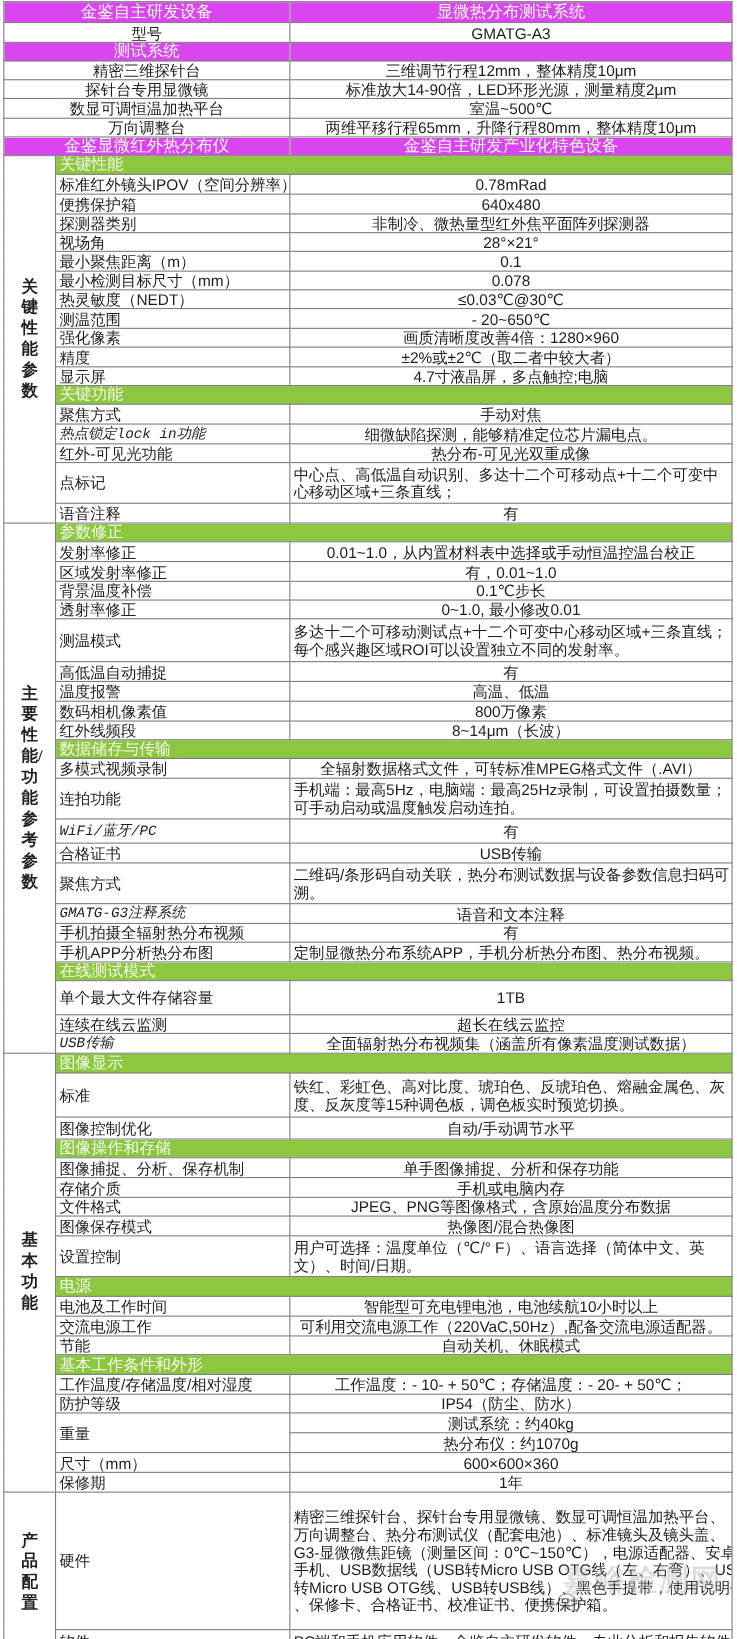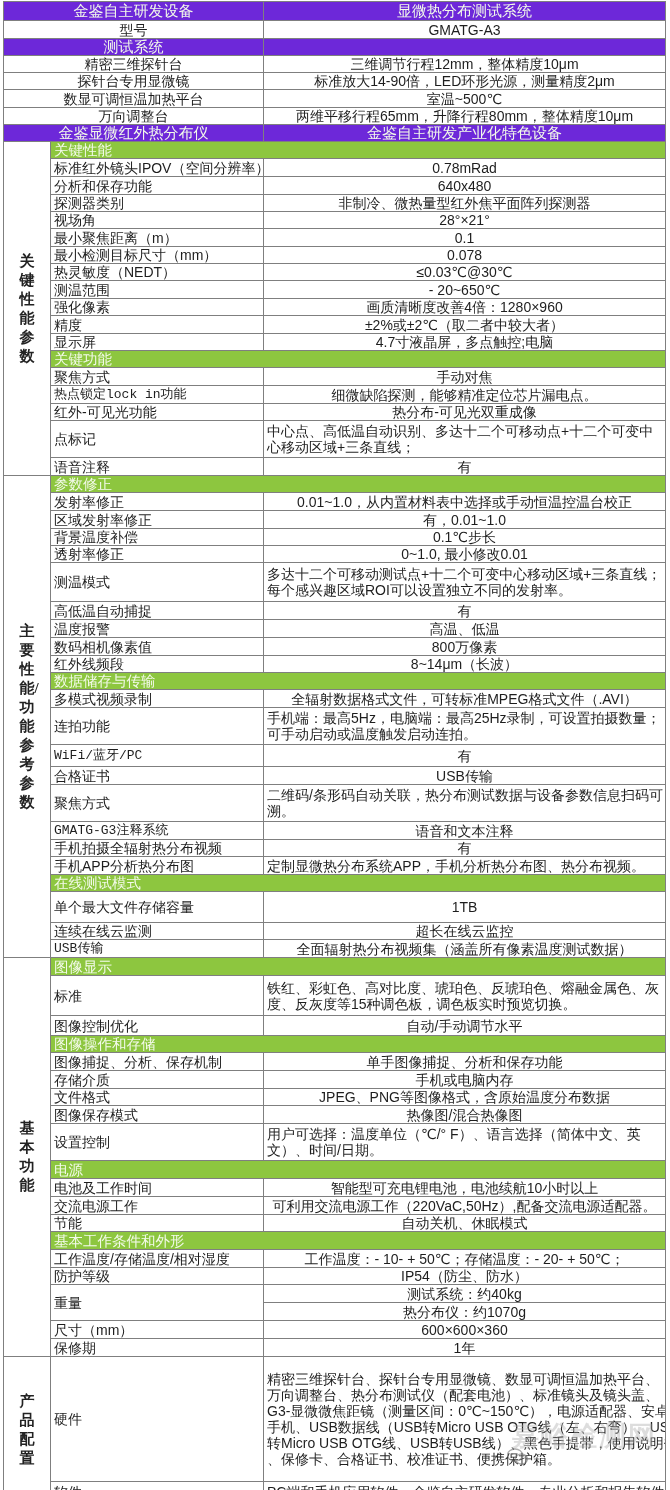--- a/index.html
+++ b/index.html
@@ -2,32 +2,32 @@
 <html><head>
 <meta charset="utf-8">
 <style>
   html, body { margin: 0; padding: 0; background: #ffffff; }
   body { width: 670px; height: 1490px; position: relative; overflow: hidden;
          font-family: "Liberation Sans", "DejaVu Sans", sans-serif; color: #1e1e1e; }
   table.spec { position: absolute; left: 3px; top: 1px; width: 662px;
                border-collapse: collapse; table-layout: fixed; font-size: 14px; }
   table.spec td { border: 1px solid #7f7f7f; padding: 0 3px; line-height: 16px;
                   white-space: nowrap; overflow: hidden; vertical-align: middle; }
-  .hd td { background: #6d28d9; color: #f3faea; font-size: 15px; text-align: center; }
+  .hd td { background: #d946ef; color: #f3faea; font-size: 15px; text-align: center; }
   .grp td { background: #8dc63f; color: #f3faea; font-size: 14.5px; text-align: left; padding-left: 4px; }
   td.ctr { text-align: center; }
   td.lab { text-align: left; }
   td.val { text-align: center; }
   td.valml { text-align: left; line-height: 18px; }
   td.valml span.ln { display: block; }
   td.cat { vertical-align: middle; padding: 0; }
   .vt { width: 1em; margin: 0 auto; word-break: break-all; white-space: normal;
         font-family: "Liberation Serif", "DejaVu Serif", serif; font-size: 15px;
         line-height: 19px; font-weight: bold; color: #222; }
-  .mono { font-family: "Liberation Mono", "DejaVu Sans Mono", monospace; font-size: 13px; }
+  .mono { font-family: "Liberation Mono", "DejaVu Sans Mono", monospace; font-size: 13px; font-style: italic; }
   .wm { position: absolute; pointer-events: none; }
   .wm-site { left: 512px; top: 1418px; font-size: 27px; font-weight: bold; color: rgba(170,170,170,0.40); letter-spacing: 2px; }
   .wm-account { left: 536px; top: 1501px; font-size: 17px; color: rgba(120,120,120,0.55); }
   .wm-icon { left: 507px; top: 1448px; width: 22px; height: 18px; }
 </style>
 </head>
 <body>
 
 <table class="spec">
   <colgroup>
@@ -74,21 +74,21 @@
       <td rowspan="18" class="cat" style="background:#fff">
         <div class="vt">关键性能参数</div>
       </td>
       <td colspan="2">关键性能</td>
     </tr>
     <tr style="height:18px">
         <td class="lab">标准红外镜头IPOV（空间分辨率）</td>
         <td class="val">0.78mRad</td>
       </tr>
     <tr style="height:18px">
-        <td class="lab">分析和保存功能</td>
+        <td class="lab">便携保护箱</td>
         <td class="val">640x480</td>
       </tr>
     <tr style="height:17px">
         <td class="lab">探测器类别</td>
         <td class="val">非制冷、微热量型红外焦平面阵列探测器</td>
       </tr>
     <tr style="height:17px">
         <td class="lab">视场角</td>
         <td class="val">28°×21°</td>
       </tr>

